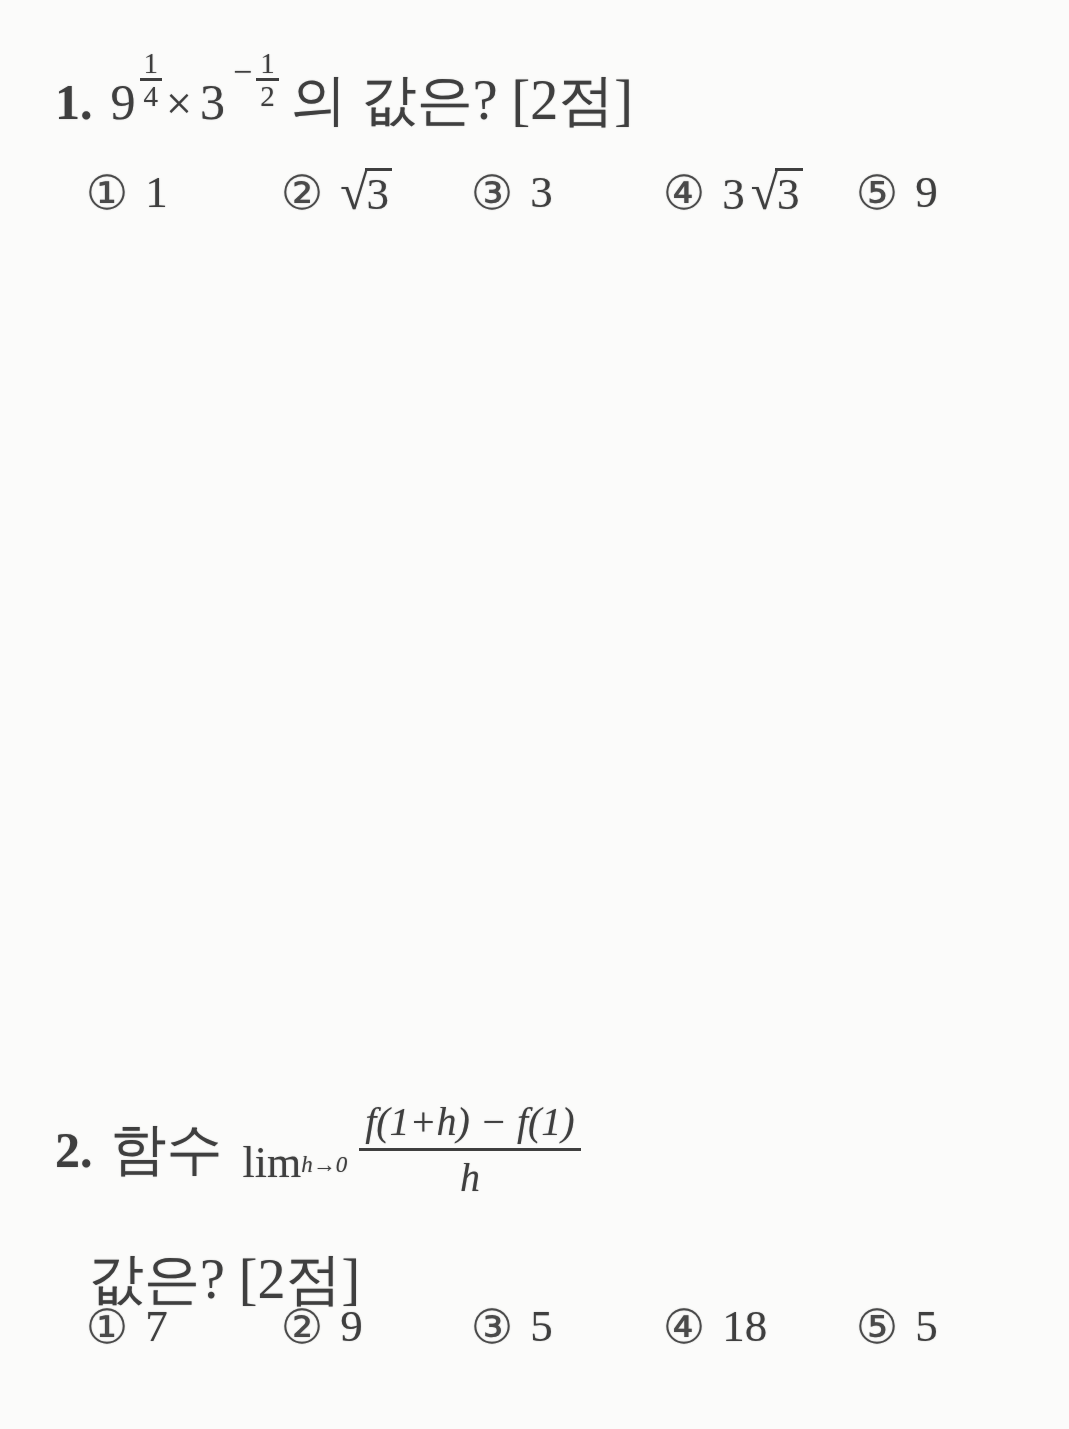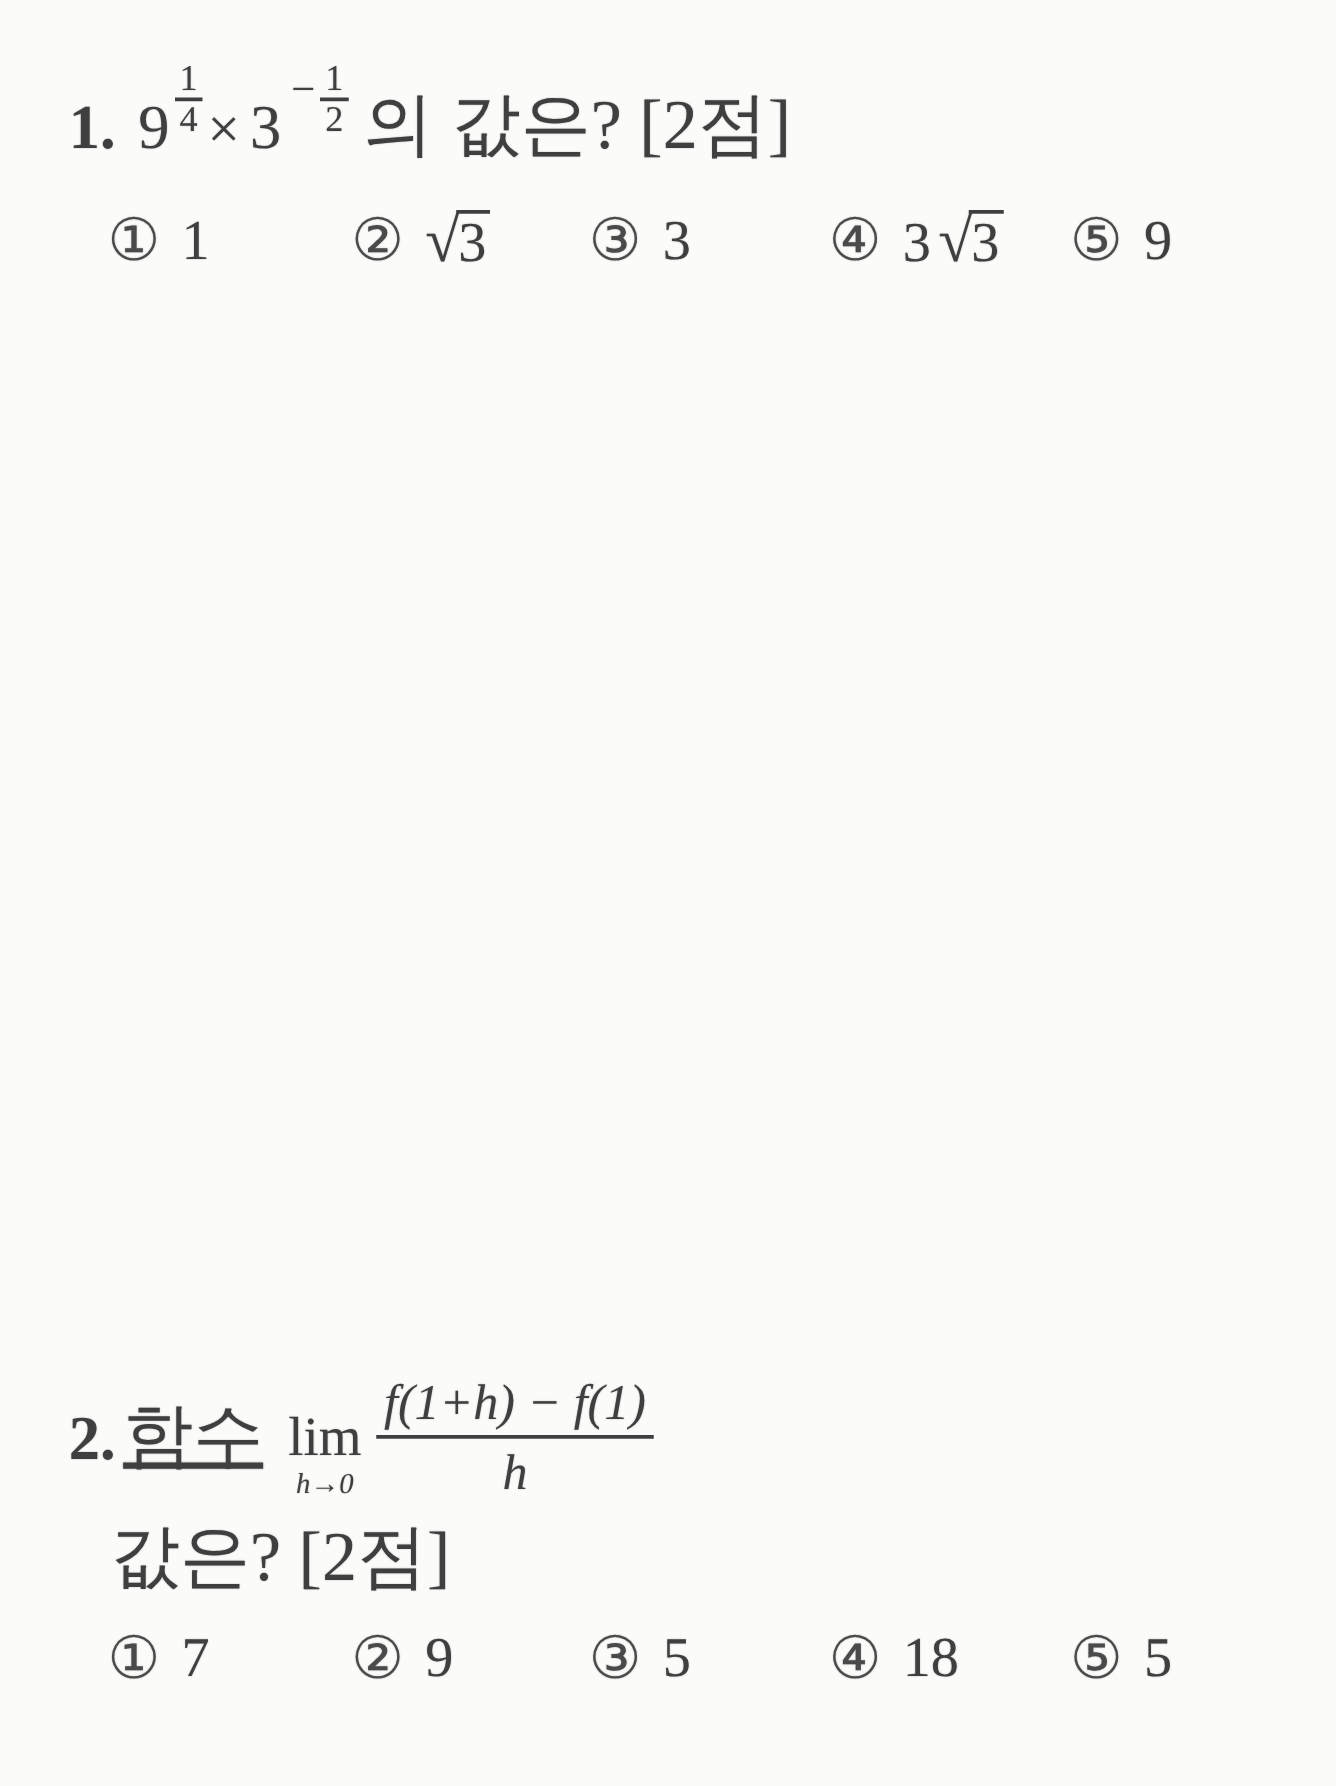--- a/index.html
+++ b/index.html
@@ -114,21 +114,20 @@
     letter-spacing:1px;
   }
   .mathsup{
     font-size:26px;
     position:relative;
     top:-18px;
     font-style:italic;
   }
   .limit{
     display:inline-flex;
-    flex-direction:column;
     align-items:center;
     margin-left:20px;
     transform:translateY(13px);
     line-height:1;
   }
   .limit .lim{font-size:44px;line-height:1;}
   .limit .limsub{font-size:23px;font-style:italic;line-height:1;margin-top:3px;text-align:center;}
   .bigfrac{
     display:inline-flex;
     flex-direction:column;
@@ -193,33 +192,33 @@
       </span>
     </span>
     <span class="choice" style="left:856px;">
       <span class="marker">⑤</span>
       <span class="cval">9</span>
     </span>
   </div>
 
   <div class="line-center" style="left:55px;top:1104px;height:92px;">
     <span class="qnum">2.</span>
-    <span class="kr" style="margin-left:6px;text-decoration:underline;">함수</span>
+    <span class="kr" style="margin-left:18px;">함수</span>
     <span class="limit">
       <span class="lim">lim</span>
       <span class="limsub">h→0</span>
     </span>
     <span class="bigfrac">
       <span class="bnum">f(1+h) − f(1)</span>
       <span class="bden">h</span>
     </span>
     
   </div>
 
-  <div class="line" style="left:88px;top:1216px;">
+  <div class="line" style="left:88px;top:1249px;">
     <span class="kr" style="margin-left:0;">값은? [2점]</span>
   </div>
 
   <div class="choices" style="top:1300px;">
     <span class="choice" style="left:86px;">
       <span class="marker">①</span>
       <span class="cval">7</span>
     </span>
     <span class="choice" style="left:281px;">
       <span class="marker">②</span>

